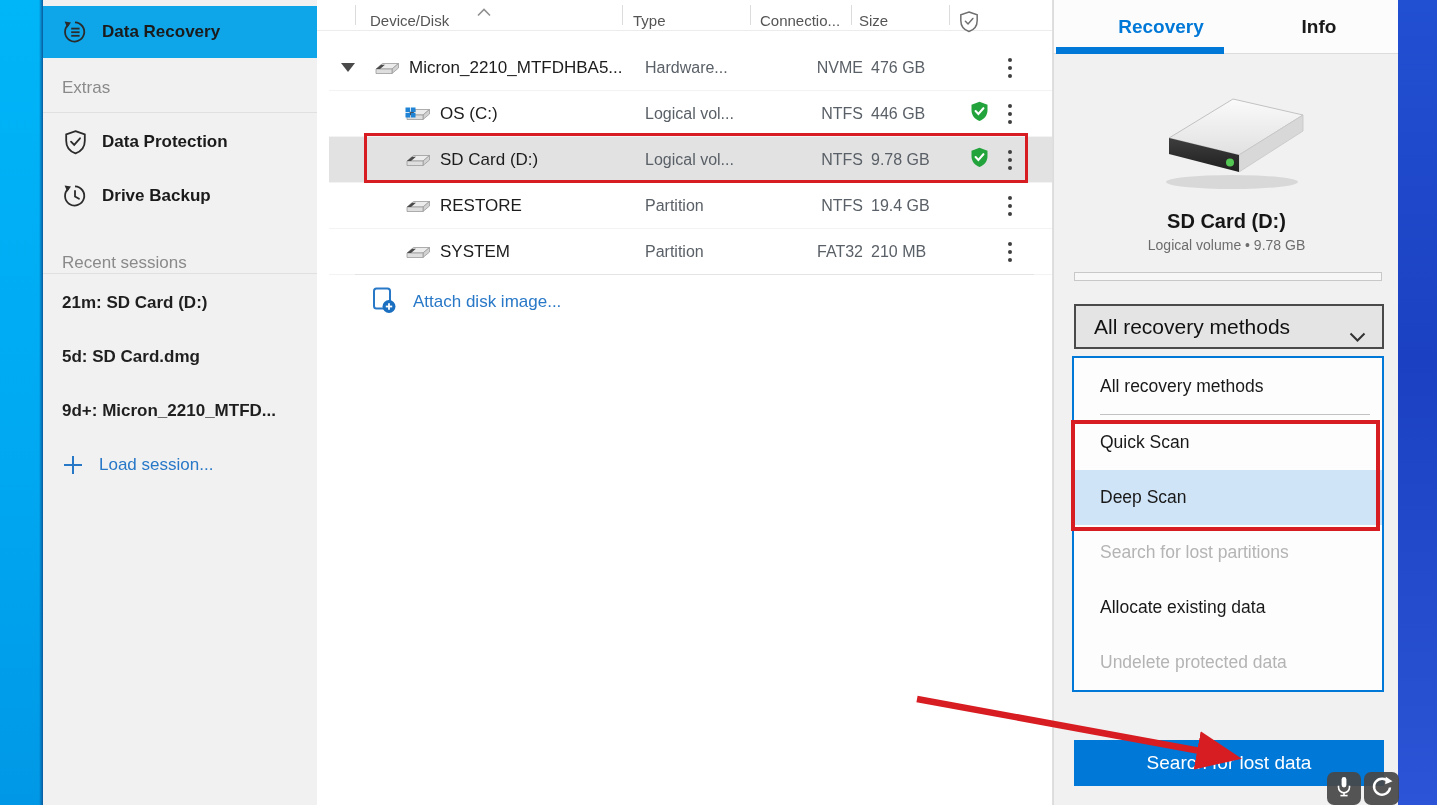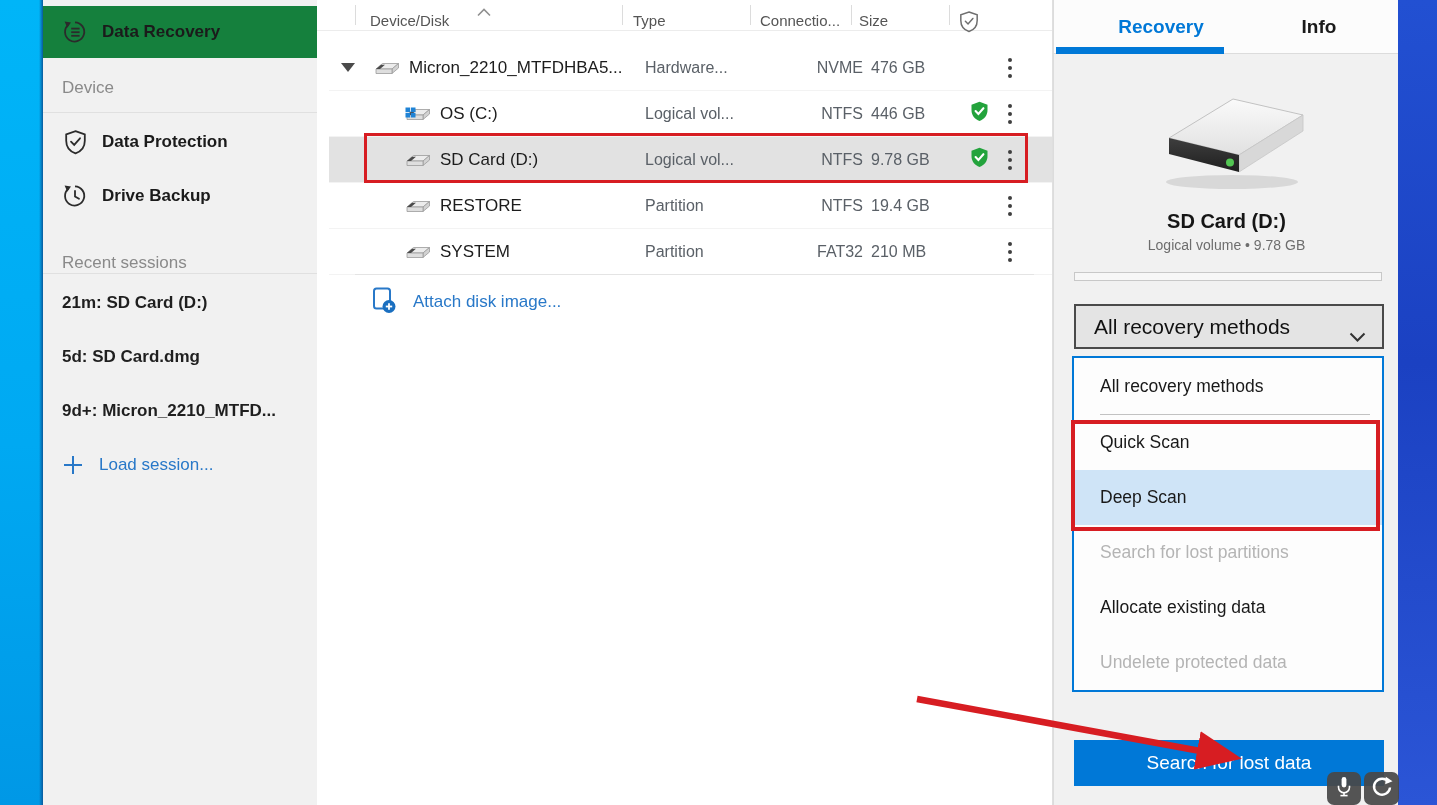--- a/index.html
+++ b/index.html
@@ -11,21 +11,21 @@
     background:linear-gradient(180deg,#00b5f8 0%,#00a9f2 55%,#0098e6 100%);}
   .desktop-left::after{content:"";position:absolute;right:0;top:0;width:4px;height:100%;
     background:linear-gradient(90deg,rgba(8,90,150,0),#0a5a9c);}
   .desktop-right{position:absolute;left:1398px;top:0;width:39px;height:805px;
     background:linear-gradient(180deg,#2250d2 0%,#1b41c2 45%,#2b55d6 100%);}
 
   
   .sidebar{position:absolute;left:43px;top:0;width:274px;height:805px;background:#f1f1f1;}
   .side-item{position:absolute;left:0;width:274px;height:52px;display:flex;align-items:center;
     gap:14px;padding-left:19px;box-sizing:border-box;font-size:17px;font-weight:700;color:#1b1b1b;cursor:pointer;}
-  .side-item.selected{background:#15803d;}
+  .side-item.selected{background:#0ea5e9;}
   .side-icon{width:26px;height:26px;flex:0 0 26px;display:flex;align-items:center;justify-content:center;}
   .side-section{position:absolute;left:19px;font-size:17px;color:#8a8a8a;}
   .side-divider{position:absolute;left:0;width:274px;height:1px;background:#e0e0e0;}
   .session-item{height:54px;display:flex;align-items:center;padding-left:19px;
     font-size:17px;font-weight:700;color:#1f1f1f;cursor:pointer;}
   .side-link{position:absolute;left:0;top:438px;width:274px;height:54px;display:flex;align-items:center;
     gap:15px;padding-left:19px;box-sizing:border-box;font-size:17px;color:#2878c8;cursor:pointer;}
 
   
   .list{position:absolute;left:317px;top:0;width:736px;height:805px;background:#fff;border-right:1px solid #dfdfdf;box-sizing:border-box;}
@@ -100,21 +100,21 @@
           <path d="M6.4 5.6 A9.6 9.6 0 1 0 13 3.3" fill="none" stroke="#2b2b2b" stroke-width="1.8"></path>
           <polygon points="2.6,2.6 9,3.6 5.3,8.8" fill="#2b2b2b"></polygon>
           <line x1="9.2" y1="9.6" x2="17.6" y2="9.6" stroke="#2b2b2b" stroke-width="1.8"></line>
           <line x1="9.2" y1="13.2" x2="17.6" y2="13.2" stroke="#2b2b2b" stroke-width="1.8"></line>
           <line x1="9.2" y1="16.8" x2="17.6" y2="16.8" stroke="#2b2b2b" stroke-width="1.8"></line>
         </svg>
       </span>
       <span>Data Recovery</span>
     </div>
 
-    <div class="side-section" style="top:78px">Device</div>
+    <div class="side-section" style="top:78px">Extras</div>
     <div class="side-divider" style="top:112px"></div>
 
     <div class="side-item" style="top:116px;background:none">
       <span class="side-icon">
         <svg width="25" height="26" viewBox="0 0 25 26">
           <path d="M12.5 2.2l9.3 3.3v6.3c0 6.4-4 10.8-9.3 12.6-5.3-1.8-9.3-6.2-9.3-12.6V5.5z" fill="none" stroke="#2b2b2b" stroke-width="1.8"></path>
           <path d="M8 12.6l3.2 3.3 5.8-6.6" fill="none" stroke="#2b2b2b" stroke-width="1.8" stroke-linecap="round"></path>
         </svg>
       </span>
       <span>Data Protection</span>

